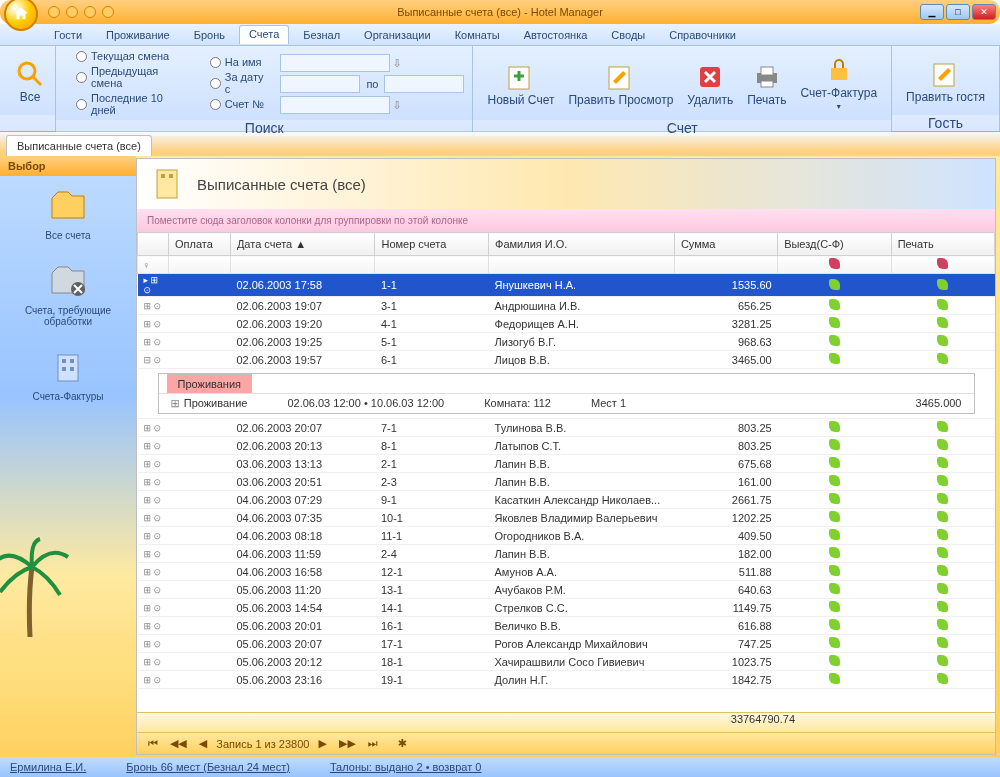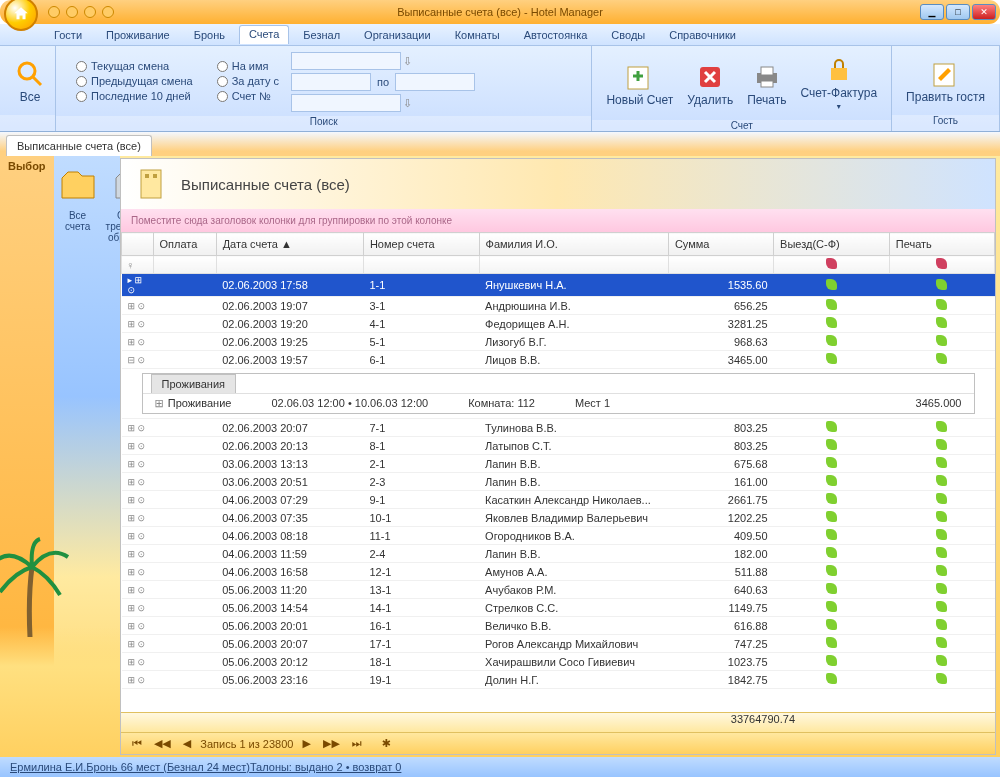--- a/index.html
+++ b/index.html
@@ -14,35 +14,35 @@
 .win-btn { width:24px; height:16px; background:linear-gradient(to bottom,#d4e8ff,#a0c8f0); border:1px solid #5a8cc0; border-radius:3px; display:flex; align-items:center; justify-content:center; font-size:9px; }
 .win-btn.close { background:linear-gradient(to bottom,#ff8080,#cc2020); color:#fff; }
 
 .menubar { height:22px; background:linear-gradient(to bottom,#e8f2ff,#cfe3ff); display:flex; align-items:center; padding-left:44px; gap:4px; border-bottom:1px solid #a8c3e8; }
 .menu-item { padding:3px 10px; color:#2a4a7a; cursor:pointer; border-radius:3px 3px 0 0; }
 .menu-item.active { background:#fff; border:1px solid #a8c3e8; border-bottom:none; padding:2px 9px 4px; }
 
 .ribbon { height:86px; background:linear-gradient(to bottom,#e4f0ff,#cadeff); display:flex; border-bottom:1px solid #90b0d8; }
 .rib-group { border-right:1px solid #a8c3e8; display:flex; flex-direction:column; }
 .rib-body { flex:1; display:flex; align-items:center; padding:4px 8px; }
-.rib-label { height:16px; text-align:center; font-size:10px; color:#2a4a7a; background:rgba(255,255,255,0.3); }
+.rib-label { height:16px; text-align:center; font-size:14px; color:#2a4a7a; background:rgba(255,255,255,0.3); }
 .big-btn { display:flex; flex-direction:column; align-items:center; padding:4px 6px; color:#2a4a7a; cursor:pointer; }
 .big-btn svg { width:32px; height:32px; }
 .big-btn span { font-size:12px; margin-top:2px; text-align:center; line-height:11px; }
 .radio-col { display:flex; flex-direction:column; gap:3px; padding:0 12px; }
 .radio-item { display:flex; align-items:center; gap:4px; color:#2a4a7a; }
 .radio-item input { width:11px; height:11px; }
 .small-input { width:110px; height:18px; background:#f0f6ff; border:1px solid #a8c3e8; }
 .po-label { color:#2a4a7a; margin:0 6px; }
 
 .tab-strip { height:24px; background:linear-gradient(to bottom,#f4f8ff,#ffd080 80%); display:flex; align-items:end; padding-left:6px; }
 .tab { background:#fff; border:1px solid #c0c0c0; border-bottom:none; padding:4px 10px; border-radius:3px 3px 0 0; color:#333; }
 
 .content { display:flex; height:601px; background:linear-gradient(to bottom,#ffeaa0,#ffd060); }
-.sidebar { width:120px; background:linear-gradient(to bottom,#c0dcff,#98c4ff 40%,#ffeaa0 70%,#ffd060); display:flex; flex-direction:row; position:relative; overflow:hidden; }
+.sidebar { width:136px; background:linear-gradient(to bottom,#c0dcff,#98c4ff 40%,#ffeaa0 70%,#ffd060); display:flex; flex-direction:column; position:relative; overflow:hidden; }
 .sidebar-hdr { background:linear-gradient(to bottom,#ffd080,#ffb030); padding:4px 8px; font-weight:bold; color:#7a4a00; }
 .side-item { display:flex; flex-direction:column; align-items:center; padding:10px 4px; color:#2a4a7a; cursor:pointer; }
 .side-item svg { width:40px; height:40px; }
 .side-item span { font-size:10px; text-align:center; margin-top:4px; line-height:11px; }
 .palm { position:absolute; bottom:120px; left:-10px; }
 .beach { position:absolute; bottom:0; left:0; right:0; height:130px; background:linear-gradient(to bottom,transparent,#ffe080 30%,#ffd060); }
 
 .main { flex:1; background:#fff; border:1px solid #c0c0c0; margin:2px 4px 2px 0; display:flex; flex-direction:column; overflow:hidden; }
 .main-hdr { height:50px; background:linear-gradient(to right,#fff,#ffe8b0,#cfe3ff); display:flex; align-items:center; padding:0 12px; gap:12px; }
 .main-hdr svg { width:36px; height:36px; }
@@ -56,31 +56,31 @@
 .filter-row .fico { color:#888; }
 tbody tr { height:18px; }
 tbody td { border-bottom:1px solid #f0f0f0; padding:1px 6px; color:#333; }
 tbody tr.sel td { background:#2055cc; color:#fff; }
 .expand-cell { width:30px; color:#888; font-size:9px; }
 .num { text-align:right; }
 .ico-cell { text-align:center; }
 .leaf { display:inline-block; width:11px; height:11px; background:#80d030; border-radius:2px 6px 2px 6px; }
 .leaf.red { background:#d04060; }
 .detail-box { border:1px solid #c0c0c0; margin:4px 20px; }
-.detail-tab { display:inline-block; border:1px solid #c0c0c0; border-bottom:none; padding:3px 10px; margin-left:8px; background:#e5e5e5; }
+.detail-tab { display:inline-block; border:1px solid #c0c0c0; border-bottom:none; padding:3px 10px; margin-left:8px; background:#fca5a5; }
 .detail-row { display:flex; padding:3px 12px; gap:40px; color:#333; border-top:1px solid #e0e0e0; }
 .detail-row .dr-exp { color:#888; margin-right:4px; }
 
 .grid-foot { height:20px; background:linear-gradient(to bottom,#fff8e0,#ffe8a0); border-top:1px solid #e0c060; display:flex; align-items:flex-start; }
 .grid-foot .ftotal { margin-left:auto; margin-right:200px; color:#333; }
 
 .nav-bar { height:22px; background:linear-gradient(to bottom,#ffe8a0,#ffd060); border-top:1px solid #e0c060; display:flex; align-items:center; padding:0 8px; gap:6px; color:#7a4a00; }
 .nav-btn { padding:0 3px; color:#7a4a00; cursor:pointer; }
 
-.statusbar { height:20px; background:linear-gradient(to bottom,#c0dcff,#98c4ff); display:flex; align-items:center; padding:0 10px; color:#2a4a7a; }
+.statusbar { height:20px; background:linear-gradient(to bottom,#c0dcff,#98c4ff); display:flex; align-items:center; padding:0 10px; gap:40px; color:#2a4a7a; }
 .statusbar span u { text-decoration:underline; }
 </style>
 </head>
 <body>
 
 <div class="titlebar">
   <div class="orb">
     <svg viewBox="0 0 24 24">
         <path fill="#fff" d="M12 3l9 8h-3v8h-4v-5h-4v5H6v-8H3z"></path>
       </svg>
@@ -159,20 +159,27 @@
     <div class="rib-body" style="gap:2px">
       <div class="big-btn">
           <svg viewBox="0 0 32 32">
             <rect x="4" y="6" width="20" height="22" fill="#fff" stroke="#c0a040"></rect>
             <path d="M14 10v10M9 15h10" stroke="#40a040" stroke-width="3"></path>
           </svg>
           <span>Новый Счет</span>
         </div>
       <div class="big-btn">
           <svg viewBox="0 0 32 32">
+            <rect x="4" y="6" width="20" height="22" fill="#fff" stroke="#c0a040"></rect>
+            <path d="M8 20l10-10 3 3-10 10-3-3z" fill="#ffa000"></path>
+          </svg>
+          <span>Править Просмотр</span>
+        </div>
+      <div class="big-btn">
+          <svg viewBox="0 0 32 32">
             <rect x="6" y="6" width="20" height="20" rx="3" fill="#e04040"></rect>
             <path d="M11 11l10 10M21 11l-10 10" stroke="#fff" stroke-width="3"></path>
           </svg>
           <span>Удалить</span>
         </div>
       <div class="big-btn">
           <svg viewBox="0 0 32 32">
             <rect x="6" y="12" width="20" height="10" fill="#888"></rect>
             <rect x="10" y="6" width="12" height="8" fill="#fff" stroke="#888"></rect>
             <rect x="10" y="20" width="12" height="6" fill="#fff" stroke="#888"></rect>

